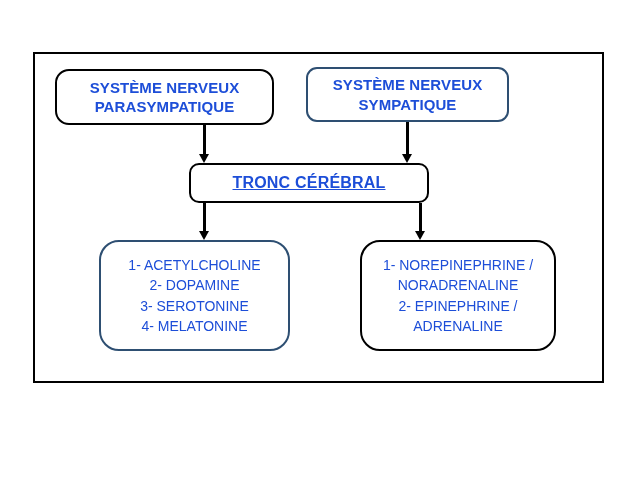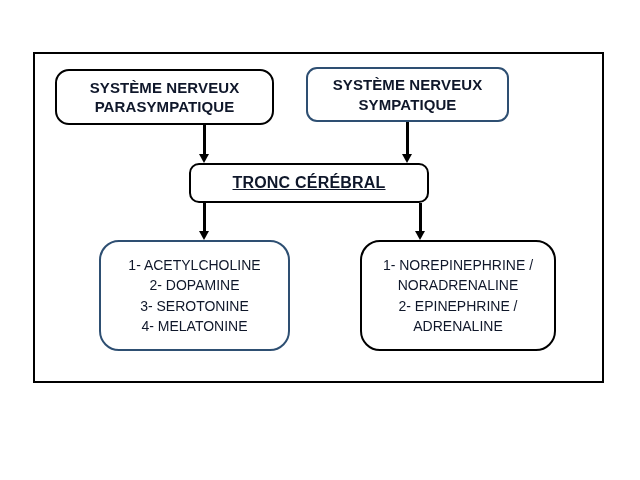--- a/index.html
+++ b/index.html
@@ -34,21 +34,21 @@
 
   
   .node {
     position: absolute;
     box-sizing: border-box;
     background: #ffffff;
     display: flex;
     align-items: center;
     justify-content: center;
     text-align: center;
-    color: #0f172a;
+    color: #1d4ed8;
   }
   .node .node-text {
     display: block;
     width: 100%;
     white-space: pre-line;
     line-height: 1.28;
   }
 
   
   .node-parasympathetic {

